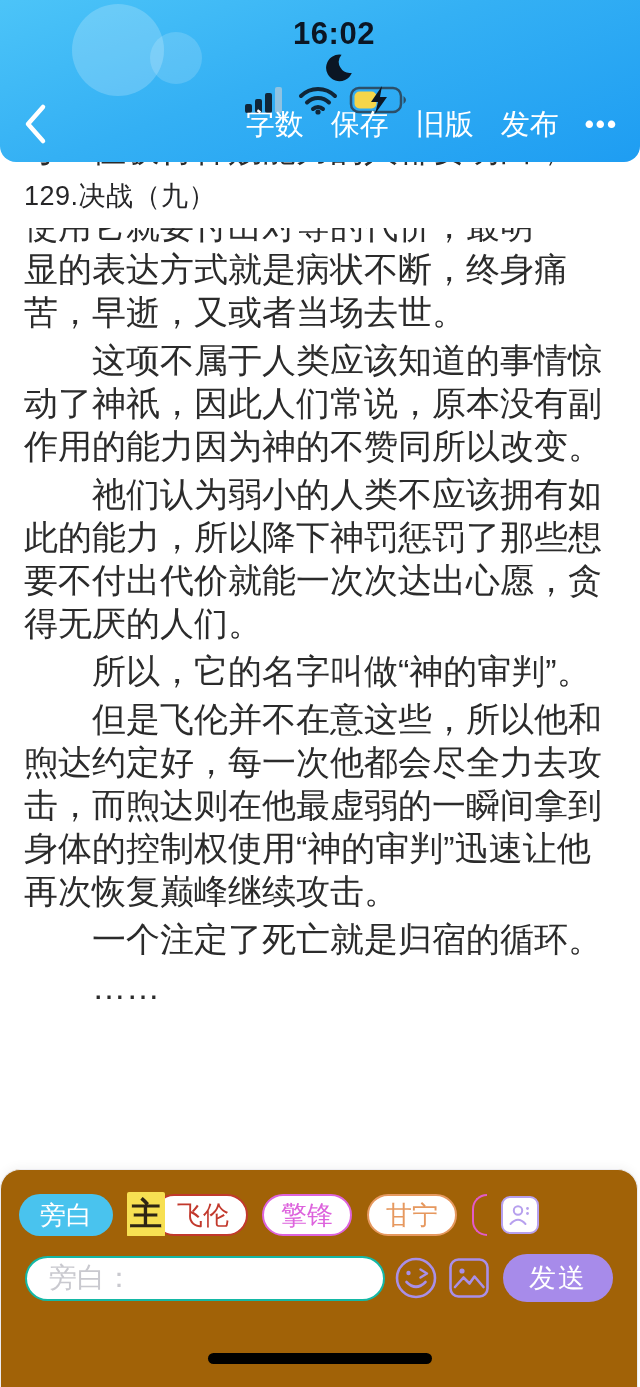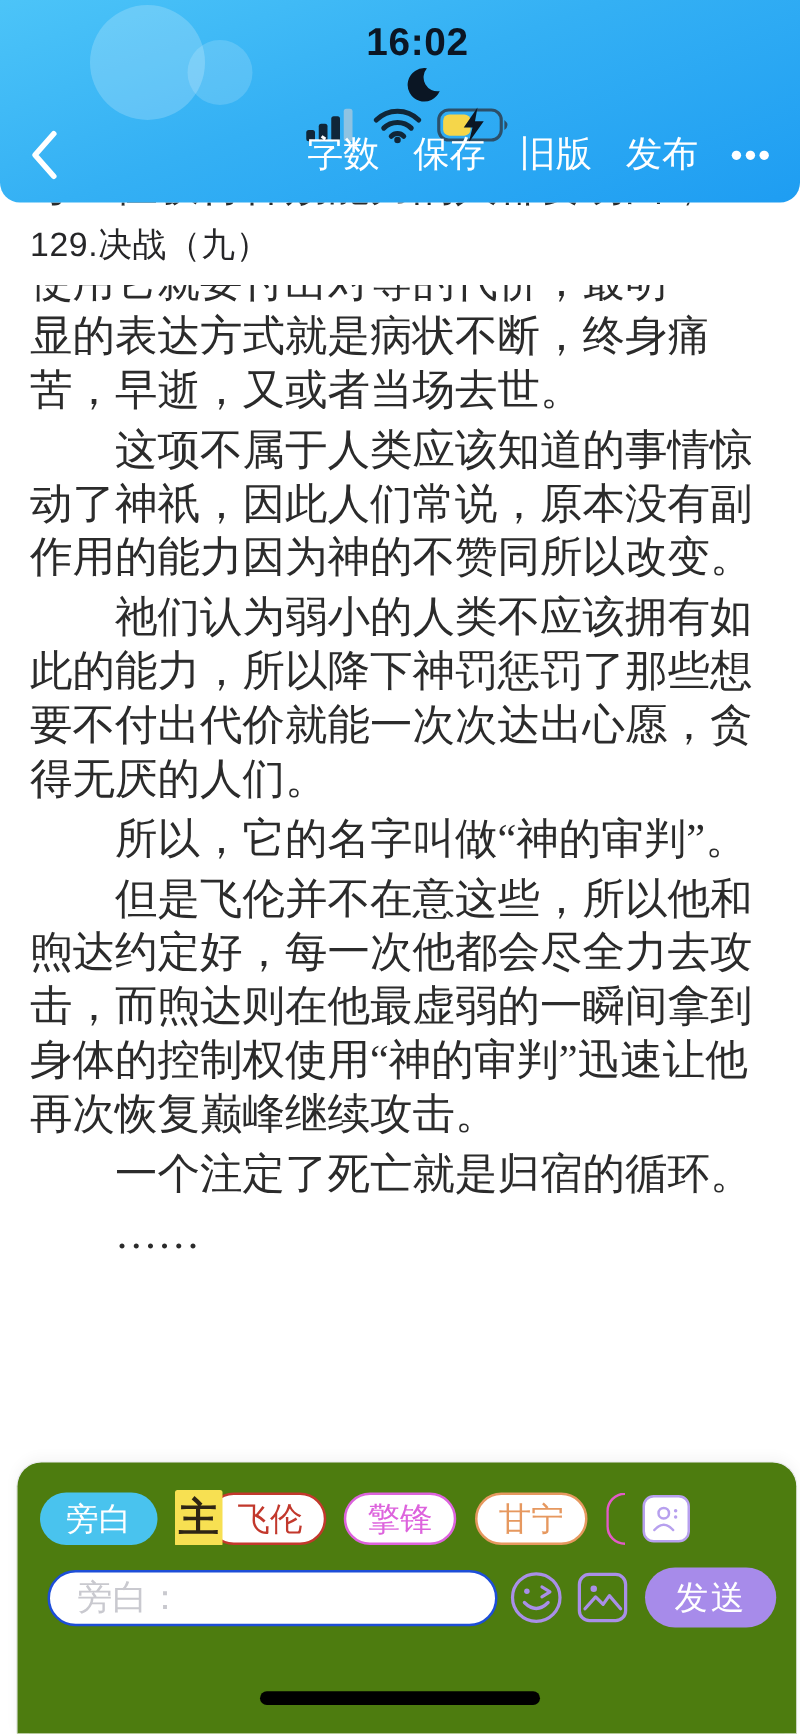--- a/index.html
+++ b/index.html
@@ -34,26 +34,26 @@
 
   
   .content { position:absolute; top:162px; left:0; right:0; bottom:218px;
     padding:0 24px; overflow:hidden; background:#fff; }
   .sliver-top { height:9px; overflow:hidden; }
   .sliver-top > div { font-size:34px; line-height:43px; color:#2b2b2b; margin-top:-34px; white-space:nowrap; }
   .chapter-title { font-size:27px; color:#262628; margin-top:7px; letter-spacing:.5px; }
   .clipped-line { height:20px; overflow:hidden; margin-top:14px; }
   .clipped-line > div { font-size:34px; line-height:43px; color:#2b2b2b; margin-top:-23px; white-space:nowrap; }
   .body-text p { font-size:34px; line-height:43px; color:#2b2b2b; margin:0 0 5px 0;
-    text-indent:2em; word-break:break-all;font-family:Liberation Serif, serif; }
+    text-indent:2em; word-break:break-all; }
   .body-text p.no-indent { text-indent:0; }
 
   
-  .composer { position:absolute; left:13px; right:2px; bottom:0; height:218px;
-    background:#4d7c0f; border:1px solid #ececf1; border-bottom:none;
+  .composer { position:absolute; left:0; right:2px; bottom:0; height:218px;
+    background:#a16207; border:1px solid #ececf1; border-bottom:none;
     border-radius:20px 20px 0 0; box-shadow:0 -3px 10px rgba(0,0,0,.04); z-index:6; }
 
   .chips-row { display:flex; align-items:center; padding:24px 14px 0 18px; overflow:hidden; }
   .chip { flex:0 0 auto; height:42px; border-radius:21px; background:#fff;
     display:flex; align-items:center; justify-content:center;
     font-size:26px; padding:0 17px; border:2px solid transparent; cursor:pointer; }
   .chip.selected { background:#49c3ee; color:#fff; border:none; padding:0 21px; }
   .chip-wrap { position:relative; flex:0 0 auto; margin-left:40px; margin-right:14px; }
   .chip-feilun { color:#c2382c; border-color:#c2382c; padding-left:22px; }
   .main-badge { position:absolute; left:-26px; top:-2px; width:38px; height:45px;
@@ -63,21 +63,21 @@
   .chip-ganning { color:#e6985f; border-color:#e6985f; margin-right:15px; }
   .chip-zuorong { color:#3c2d26; border-color:#4a372e; margin-right:15px; }
   .chip-partial { flex:0 0 auto; width:15px; height:42px; border:2px solid #e35ac8; border-right:none;
     border-radius:21px 0 0 21px; margin-right:14px; }
   .square-btn { flex:0 0 auto; width:38px; height:38px; border:2px solid #b7a0ee; border-radius:9px;
     color:#b7a0ee; display:flex; align-items:center; justify-content:center;
     font-size:23px; margin-right:14px; cursor:pointer; background:#fff; }
   .square-btn:last-child { margin-right:0; }
 
   .input-row { display:flex; align-items:center; padding:18px 16px 0 24px; }
-  .dialog-input { width:360px; height:45px; border:2px solid #1d4ed8; border-radius:23px;
+  .dialog-input { width:360px; height:45px; border:2px solid #14b8a6; border-radius:23px;
     font-size:28px; padding:0 22px; color:#333; outline:none;
     font-family:"Liberation Sans","DejaVu Sans",sans-serif; }
   .dialog-input::placeholder { color:#c9c9cf; }
   .round-icon { margin-left:9px; display:flex; cursor:pointer; }
   .send-btn { margin-left:12px; width:110px; height:48px; border:none; border-radius:24px;
     background:#a78bea; color:#fff; font-size:27px; display:flex; align-items:center;
     justify-content:center; cursor:pointer; letter-spacing:2px;
     font-family:"Liberation Sans","DejaVu Sans",sans-serif; }
 
   .home-indicator { position:absolute; left:50%; transform:translateX(-50%);

